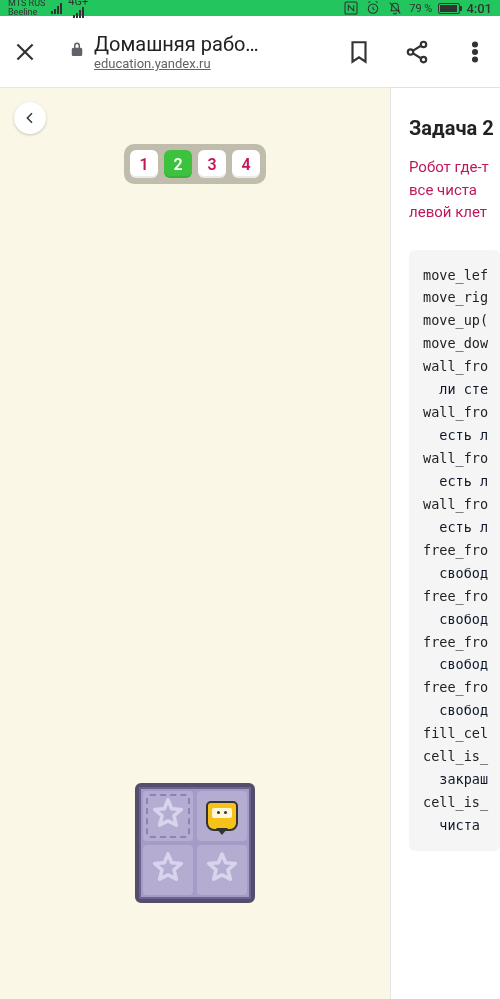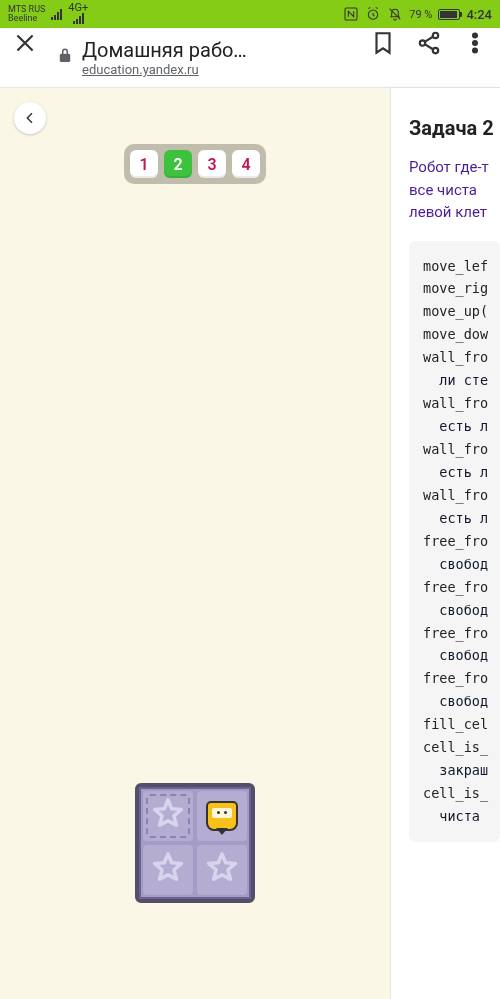--- a/index.html
+++ b/index.html
@@ -1,34 +1,34 @@
 <!DOCTYPE html>
 <html><head>
 <meta charset="utf-8">
 <style>
   * { box-sizing: border-box; margin: 0; padding: 0; }
   html, body { width: 500px; height: 999px; font-family: Roboto, "Helvetica Neue", Arial, sans-serif; overflow: hidden; background:#fff; }
   
-  .statusbar { height: 28px; background:#84cc16; display:flex; align-items:center; justify-content:space-between; padding:0 8px; font-size:11px; color:#333; }
+  .statusbar { height: 16px; background:#22c55e; display:flex; align-items:center; justify-content:space-between; padding:0 8px; font-size:11px; color:#333; }
   .sb-left, .sb-right { display:flex; align-items:center; gap:6px; }
   .sb-left .carrier { display:flex; flex-direction:column; line-height:9px; font-size:9px; }
   .sig { display:inline-flex; align-items:flex-end; gap:1px; height:12px; }
   .sig span { display:inline-block; width:2px; background:#333; }
   .sig span:nth-child(1){height:3px} .sig span:nth-child(2){height:5px}
   .sig span:nth-child(3){height:8px} .sig span:nth-child(4){height:11px}
   .net-label { font-size:11px; line-height:8px; }
   .sb-icon { width:16px; height:16px; display:inline-flex; align-items:center; justify-content:center; }
   .sb-icon svg { width:16px; height:16px; stroke:#333; fill:none; stroke-width:1.6; }
   .battery { display:inline-flex; align-items:center; gap:2px; }
   .battery-body { width:22px; height:11px; border:1.5px solid #333; border-radius:2px; position:relative; }
   .battery-body::after { content:""; position:absolute; right:-3px; top:2px; width:2px; height:5px; background:#333; border-radius:0 1px 1px 0; }
   .battery-fill { position:absolute; left:1px; top:1px; bottom:1px; width:85%; background:#333; }
   .clock { font-size:13px; font-weight:500; }
   
-  .chromebar { height:60px; background:#fff; display:flex; padding:0 10px; gap:16px; border-bottom:1px solid #e5e5e5; }
+  .chromebar { height:72px; background:#fff; display:flex; align-items:center; padding:0 10px; gap:28px; border-bottom:1px solid #e5e5e5; }
   .cb-icon { width:30px; height:30px; display:flex; align-items:center; justify-content:center; color:#444; flex:0 0 auto; cursor:pointer; }
   .cb-icon svg { width:26px; height:26px; stroke:#333; fill:none; stroke-width:2; }
   .urlblock { flex:1 1 auto; display:flex; align-items:center; gap:8px; min-width:0; }
   .lock-icon svg{ width:18px; height:18px; fill:#5f6368; }
   .urltext { display:flex; flex-direction:column; min-width:0; }
   .urltitle { font-size:20px; color:#202124; white-space:nowrap; overflow:hidden; text-overflow:ellipsis; }
   .urlhost  { font-size:13px; color:#5f6368; white-space:nowrap; overflow:hidden; text-overflow:ellipsis;text-decoration:underline; }
   
   .page { display:flex; height:calc(999px - 24px - 60px); }
   .left-pane { width:390px; background:#faf7e6; position:relative; }
@@ -48,21 +48,21 @@
   .cell.target::before { content:""; position:absolute; inset:3px; border:2px dashed #8b83b3; border-radius:4px; }
   .star svg { width:34px; height:34px; fill:none; stroke:#d8d4ee; stroke-width:2.5; stroke-linejoin:round; }
   .robot { width:42px; height:42px; display:flex; align-items:center; justify-content:center; }
   .robot-body { width:32px; height:30px; background:#f5c11a; border:2px solid #333; border-radius:5px 5px 8px 8px; position:relative; }
   .robot-body::before { content:""; position:absolute; top:5px; left:4px; right:4px; height:10px; background:#fff7d9; border-radius:2px; }
   .robot-body::after { content:""; position:absolute; bottom:-6px; left:50%; transform:translateX(-50%); width:0;height:0; border-left:6px solid transparent; border-right:6px solid transparent; border-top:7px solid #333; }
   .robot-dot { position:absolute; top:8px; width:3px; height:3px; background:#333; border-radius:50%; }
   .robot-dot.a{ left:9px } .robot-dot.b{ right:9px }
   
   .task-title { font-size:20px; font-weight:700; margin-bottom:16px; white-space:nowrap; }
-  .task-desc { font-size:15px; line-height:1.5; color:#4c1d95; margin-bottom:17px; white-space:nowrap; }
+  .task-desc { font-size:15px; line-height:1.5; color:#be185d; margin-bottom:26px; white-space:nowrap; }
   .codebox { background:#f5f5f5; border-radius:6px; padding:14px 0 14px 14px; font-family:"Menlo","Consolas",monospace; font-size:13.5px; line-height:1.7; white-space:pre; overflow:hidden; }
   .comment { color:#0f172a; }
 </style>
 </head>
 <body>
 
 <div class="statusbar">
   <div class="sb-left">
     <div class="carrier">
       <span>MTS RUS</span>
@@ -101,21 +101,21 @@
       <svg viewBox="0 0 24 24">
           <path d="M18 16H6l1-2V10a5 5 0 0 1 10 0v4zM10 19a2 2 0 0 0 4 0M4 4l16 16"></path>
         </svg>
     </span>
     <span>79 %</span>
     <span class="battery">
       <span class="battery-body">
           <span class="battery-fill"></span>
         </span>
     </span>
-    <span class="clock">4:24</span>
+    <span class="clock">4:01</span>
   </div>
 </div>
 
 <div class="chromebar">
   <div class="cb-icon">
     <svg viewBox="0 0 24 24">
         <path d="M5 5l14 14M19 5L5 19"></path>
       </svg>
   </div>
   <div class="urlblock">

